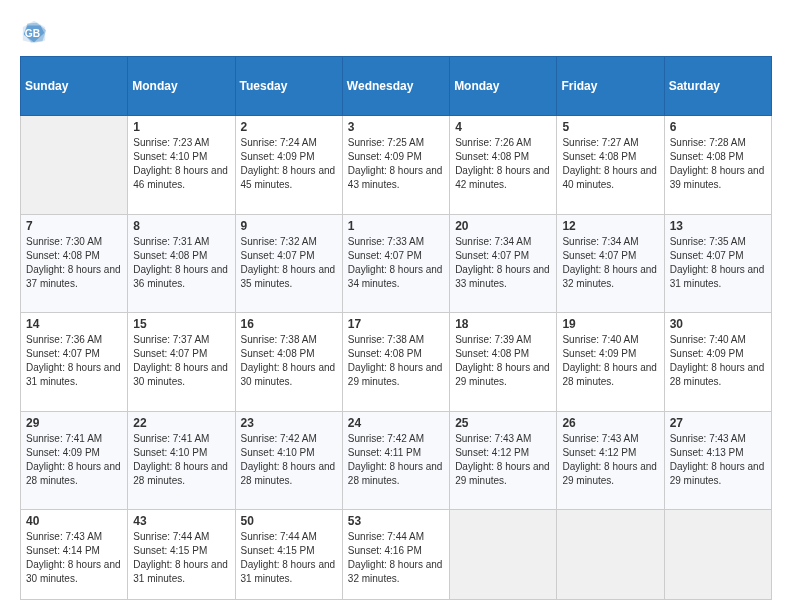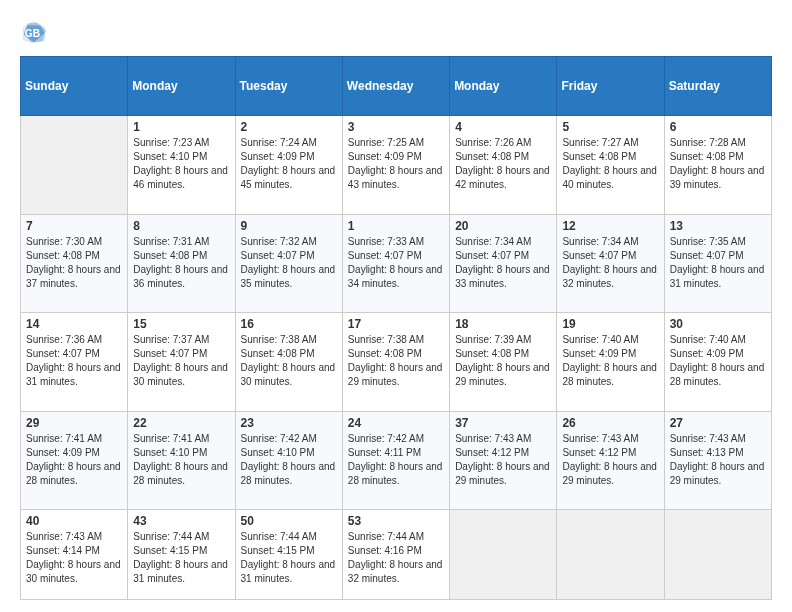--- a/index.html
+++ b/index.html
@@ -233,21 +233,21 @@
           </td>
           <td>
             <span class="day-number">23</span>
             <div class="cell-text">Sunrise: 7:42 AM<br>Sunset: 4:10 PM<br>Daylight: 8 hours and 28 minutes.</div>
           </td>
           <td>
             <span class="day-number">24</span>
             <div class="cell-text">Sunrise: 7:42 AM<br>Sunset: 4:11 PM<br>Daylight: 8 hours and 28 minutes.</div>
           </td>
           <td>
-            <span class="day-number">37</span>
+            <span class="day-number">25</span>
             <div class="cell-text">Sunrise: 7:43 AM<br>Sunset: 4:12 PM<br>Daylight: 8 hours and 29 minutes.</div>
           </td>
           <td>
             <span class="day-number">26</span>
             <div class="cell-text">Sunrise: 7:43 AM<br>Sunset: 4:12 PM<br>Daylight: 8 hours and 29 minutes.</div>
           </td>
           <td>
             <span class="day-number">27</span>
             <div class="cell-text">Sunrise: 7:43 AM<br>Sunset: 4:13 PM<br>Daylight: 8 hours and 29 minutes.</div>
           </td>

